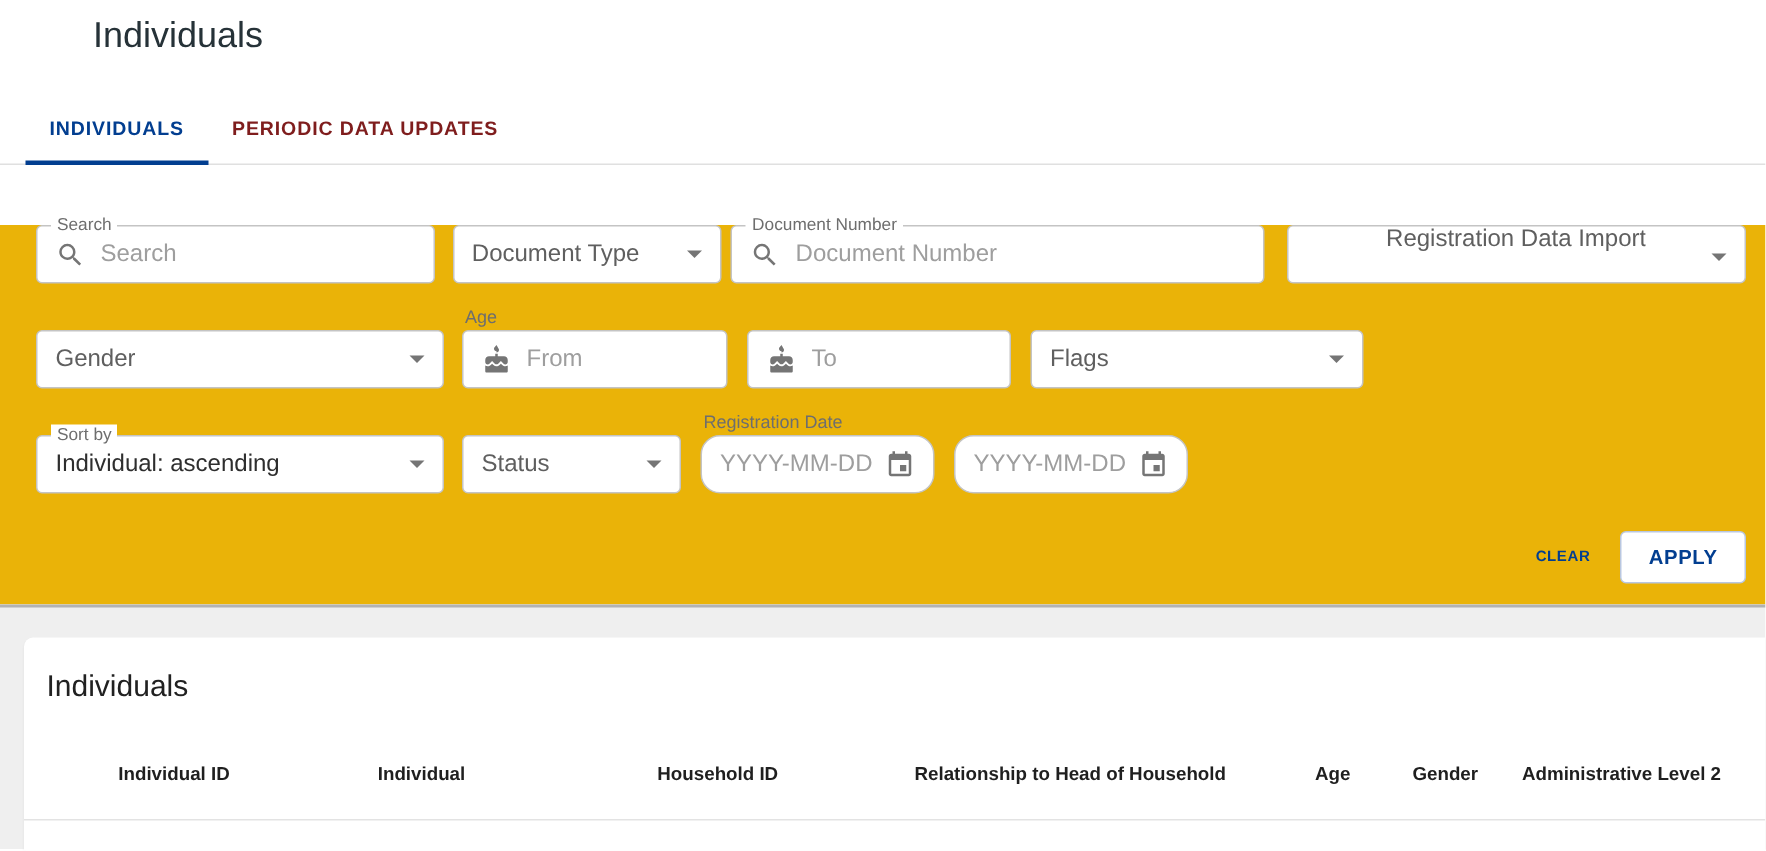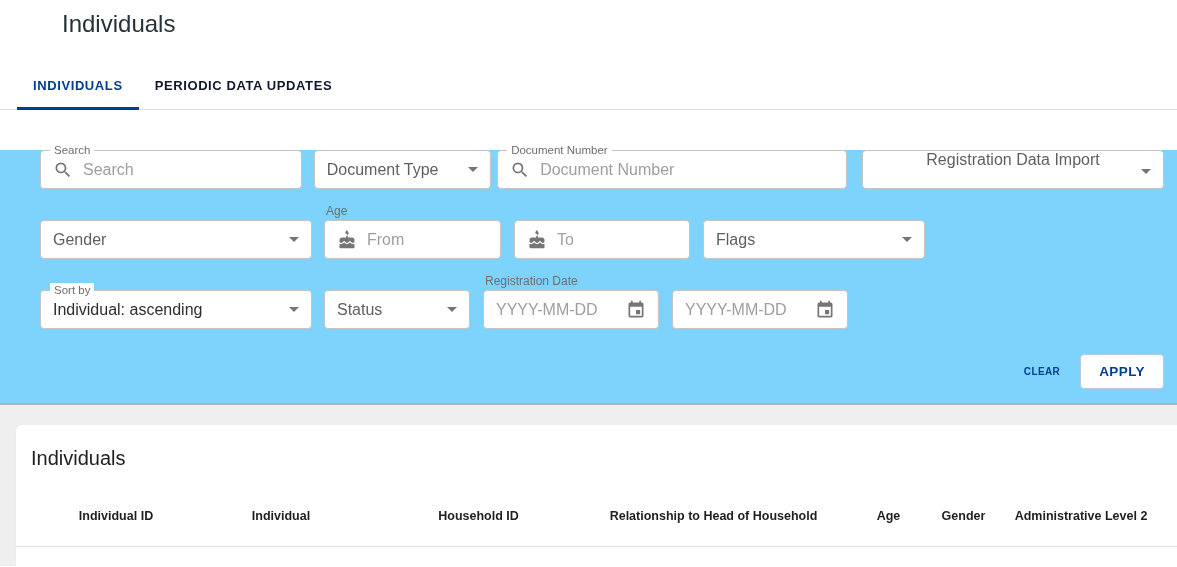--- a/index.html
+++ b/index.html
@@ -6,28 +6,28 @@
   html, body { width: 1177px; height: 567px; background: #ffffff; overflow: hidden; }
   body { font-family: "Liberation Sans", "DejaVu Sans", sans-serif; color: #222; }
 
   
   .page-header { padding: 9px 0 0 62px; }
   .page-title { font-size: 24px; font-weight: 400; color: #263238; line-height: 30px; }
 
   .tabbar { display: flex; align-items: stretch; padding-left: 17px; margin-top: 23px;
             border-bottom: 1px solid #e0e0e0; height: 48px; }
   .tab { position: relative; display: flex; align-items: center; padding: 0 16px;
-         font-size: 13px; font-weight: bold; letter-spacing: 0.6px; color: #0f172a;
+         font-size: 13px; font-weight: bold; letter-spacing: 0.6px; color: #7f1d1d;
          cursor: pointer; user-select: none; }
   .tab.active { color: #023E90; }
   .tab.active::after { content: ""; position: absolute; left: 0; right: 0; bottom: -1px;
                        height: 3px; background: #023E90; }
 
   
-  .filters { padding-left: 40px; padding-right: 13px; background: #7dd3fc; }
+  .filters { padding-left: 24px; padding-right: 13px; background: #eab308; }
   .filter-row { display: flex; }
   .row-1 { margin-top: 40px; }
   .row-2 { margin-top: 31px; }
   .row-3 { margin-top: 31px; }
 
   .field { position: relative; height: 39px; border: 1px solid #c4c4c4; border-radius: 4px;
            background: #fff; display: flex; align-items: center; padding: 0 12px; }
   .field .icon-left { display: flex; align-items: center; margin-right: 10px; flex: 0 0 auto; }
   .float-label { position: absolute; top: -8px; left: 9px; background: #fff; padding: 0 4px;
                  font-size: 11.5px; color: #6e6e6e; line-height: 14px; white-space: nowrap; }
@@ -47,21 +47,21 @@
   .w-search { width: 272px; margin-right: 12px; }
   .w-doctype { width: 184px; margin-right: 6px; }
   .w-docnum { width: 364px; margin-right: 15px; }
   .w-rdi { width: 314px; flex-direction: column; }
   .w-gender { width: 272px; margin-right: 12px; }
   .w-from { width: 177px; margin-right: 13px; }
   .w-to { width: 176px; margin-right: 13px; }
   .w-flags { width: 222px; }
   .w-sort { width: 272px; margin-right: 12px; }
   .w-status { width: 146px; margin-right: 13px; }
-  .w-date { width: 176px; }
+  .w-date { width: 156px; border-radius: 13px; }
   .w-date.first { margin-right: 13px; }
 
   .actions-row { display: flex; justify-content: flex-end; align-items: center;
                  margin-top: 25px; padding-bottom: 14px; }
   .clear-btn { background: none; border: none; color: #023E90; font-size: 10px;
                font-weight: bold; letter-spacing: 0.4px; font-family: inherit;
                padding: 8px 14px; margin-right: 6px; cursor: pointer; }
   .apply-btn { background: #fff; border: 1px solid #b9c7e0; border-radius: 4px;
                color: #023E90; font-size: 13.5px; font-weight: bold; letter-spacing: 0.4px;
                font-family: inherit; padding: 9px 18px; cursor: pointer; }

